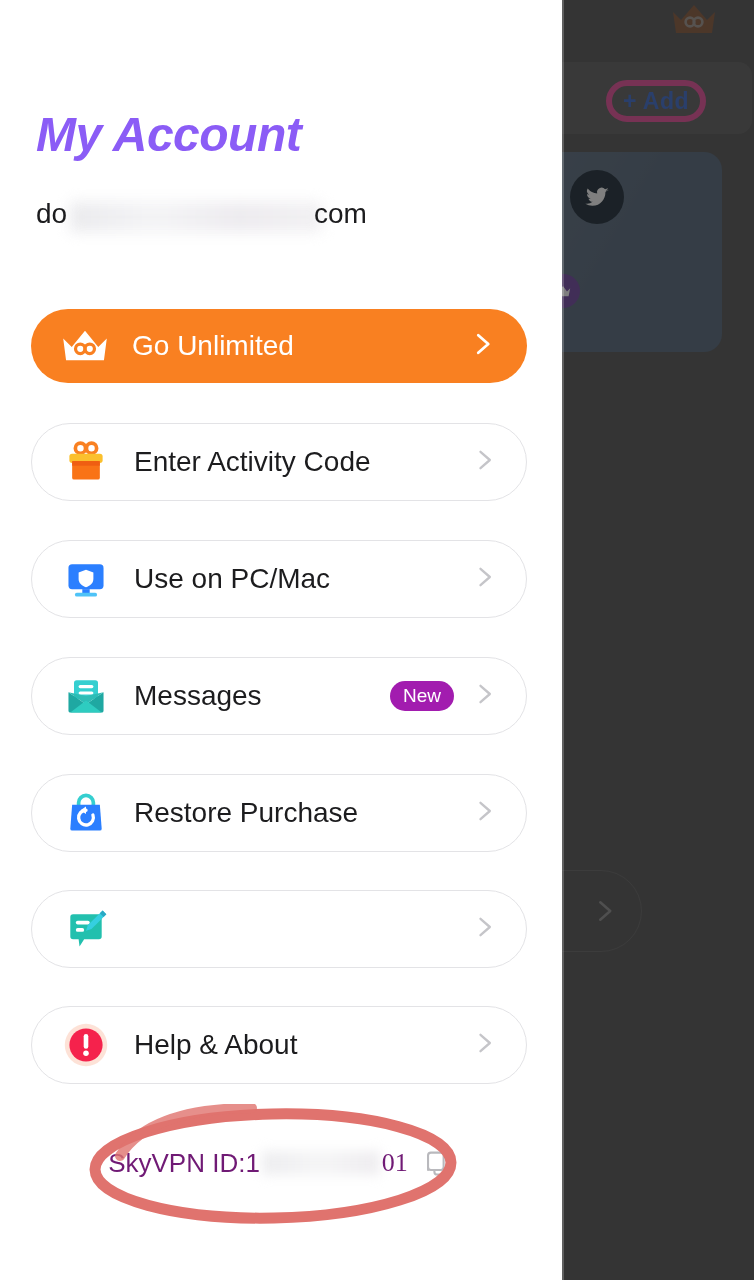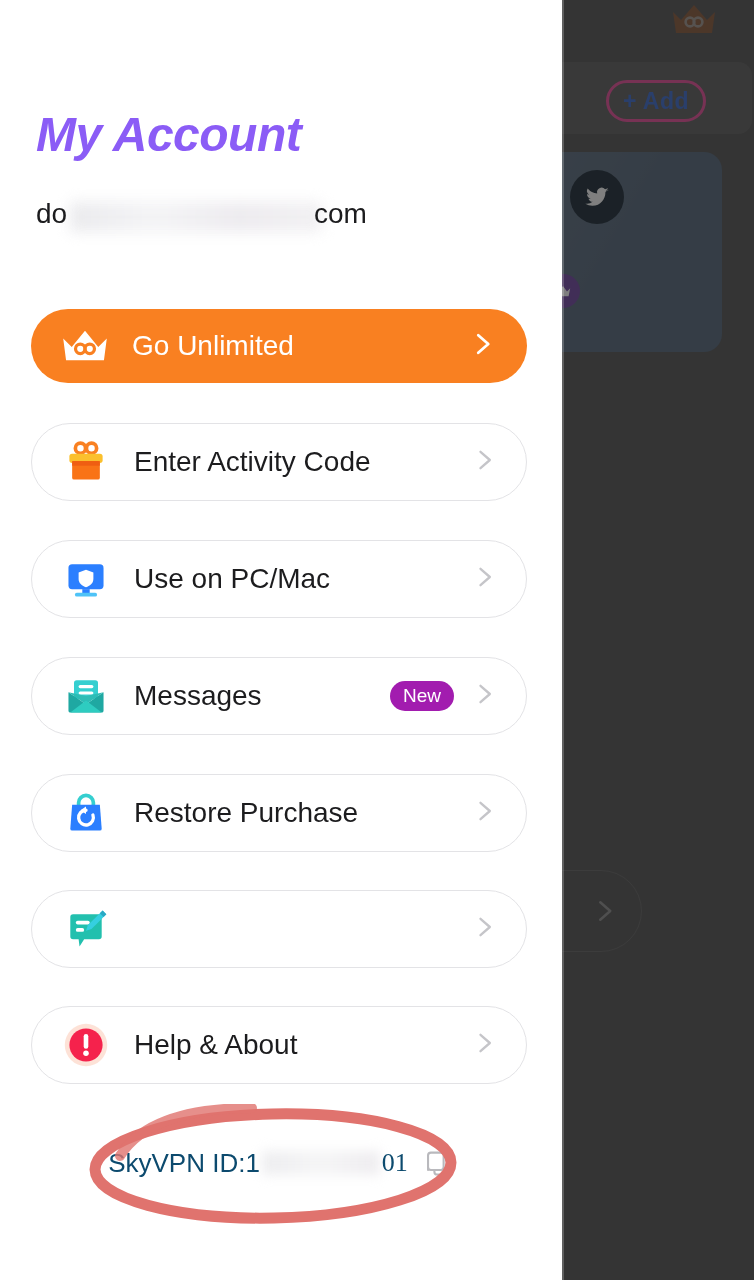--- a/index.html
+++ b/index.html
@@ -28,21 +28,21 @@
   }
   .bg-addbar {
     position:absolute; left:-60px; top:62px;
     width:250px; height:72px;
     background:rgba(255,255,255,.07);
     border-radius:14px;
   }
   .bg-add-btn {
     position:absolute; left:44px; top:80px;
     width:100px; height:42px;
-    border:3px solid #ec4899;
+    border:6px solid #ec4899;
     border-radius:21px;
     display:flex; align-items:center; justify-content:center;
     color:#3566cf; font-size:23px; font-weight:700;
     letter-spacing:.5px;
   }
   .bg-card {
     position:absolute; left:-100px; top:152px;
     width:260px; height:200px;
     background:#4f6277;
     border-radius:18px;
@@ -159,21 +159,21 @@
     line-height:1;
   }
 
   
   .vpn-id-wrap {
     position:absolute; left:0; top:1128px;
     width:562px; height:70px;
     display:flex; align-items:center; justify-content:center;
   }
   .vpn-id-text {
-    font-size:26px; color:#0c4a6e; position:relative;
+    font-size:26px; color:#701a75; position:relative;
     display:flex; align-items:center;
   }
   .vid-pre { z-index:2; }
   .vid-blur {
     display:inline-block; width:118px; height:24px;
     background:linear-gradient(90deg,#ededef,#f5f5f6,#eeecef);
     filter:blur(6px); margin:0 2px;
   }
   .vid-post { z-index:2;font-family:Liberation Serif, serif; }
   .copy-icon { margin-left:16px; display:flex; }

